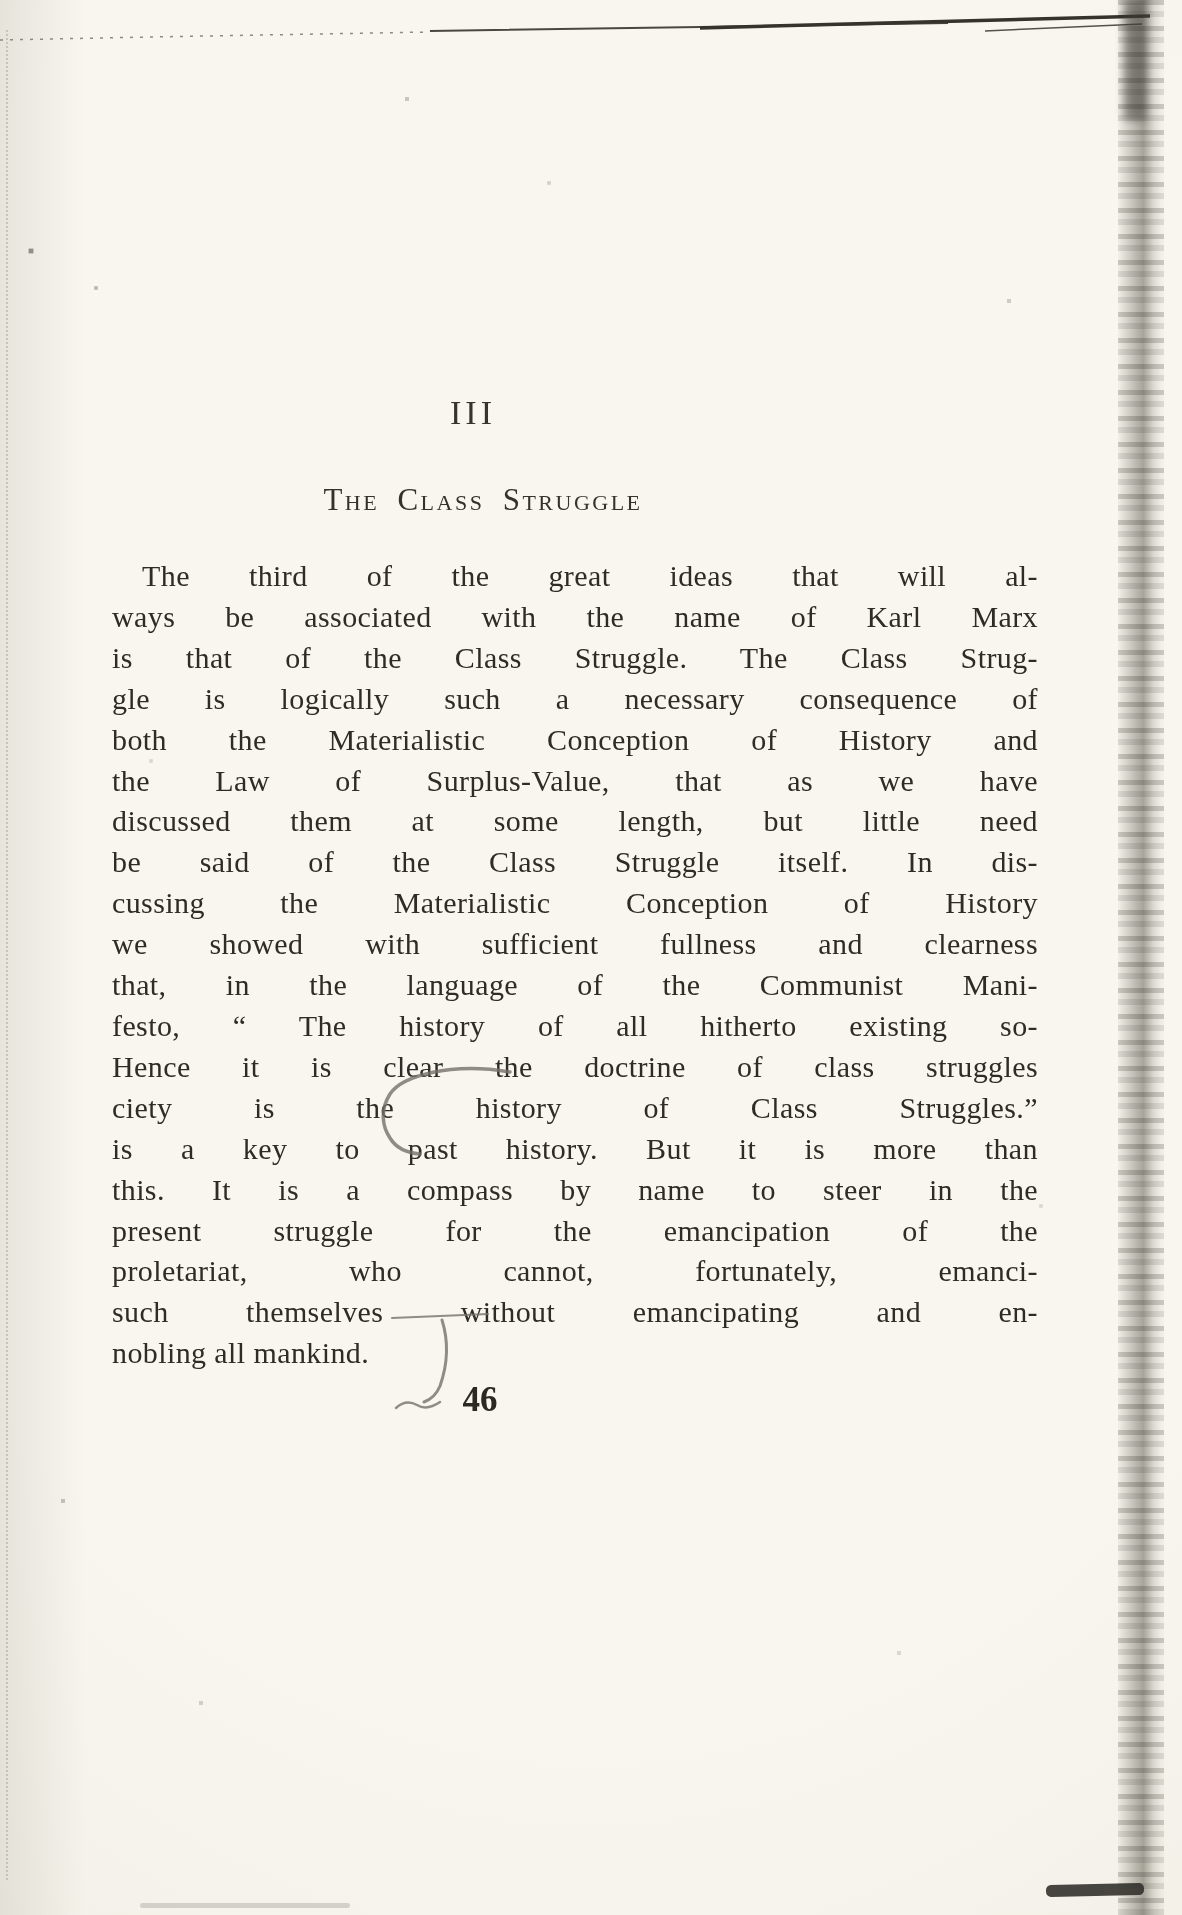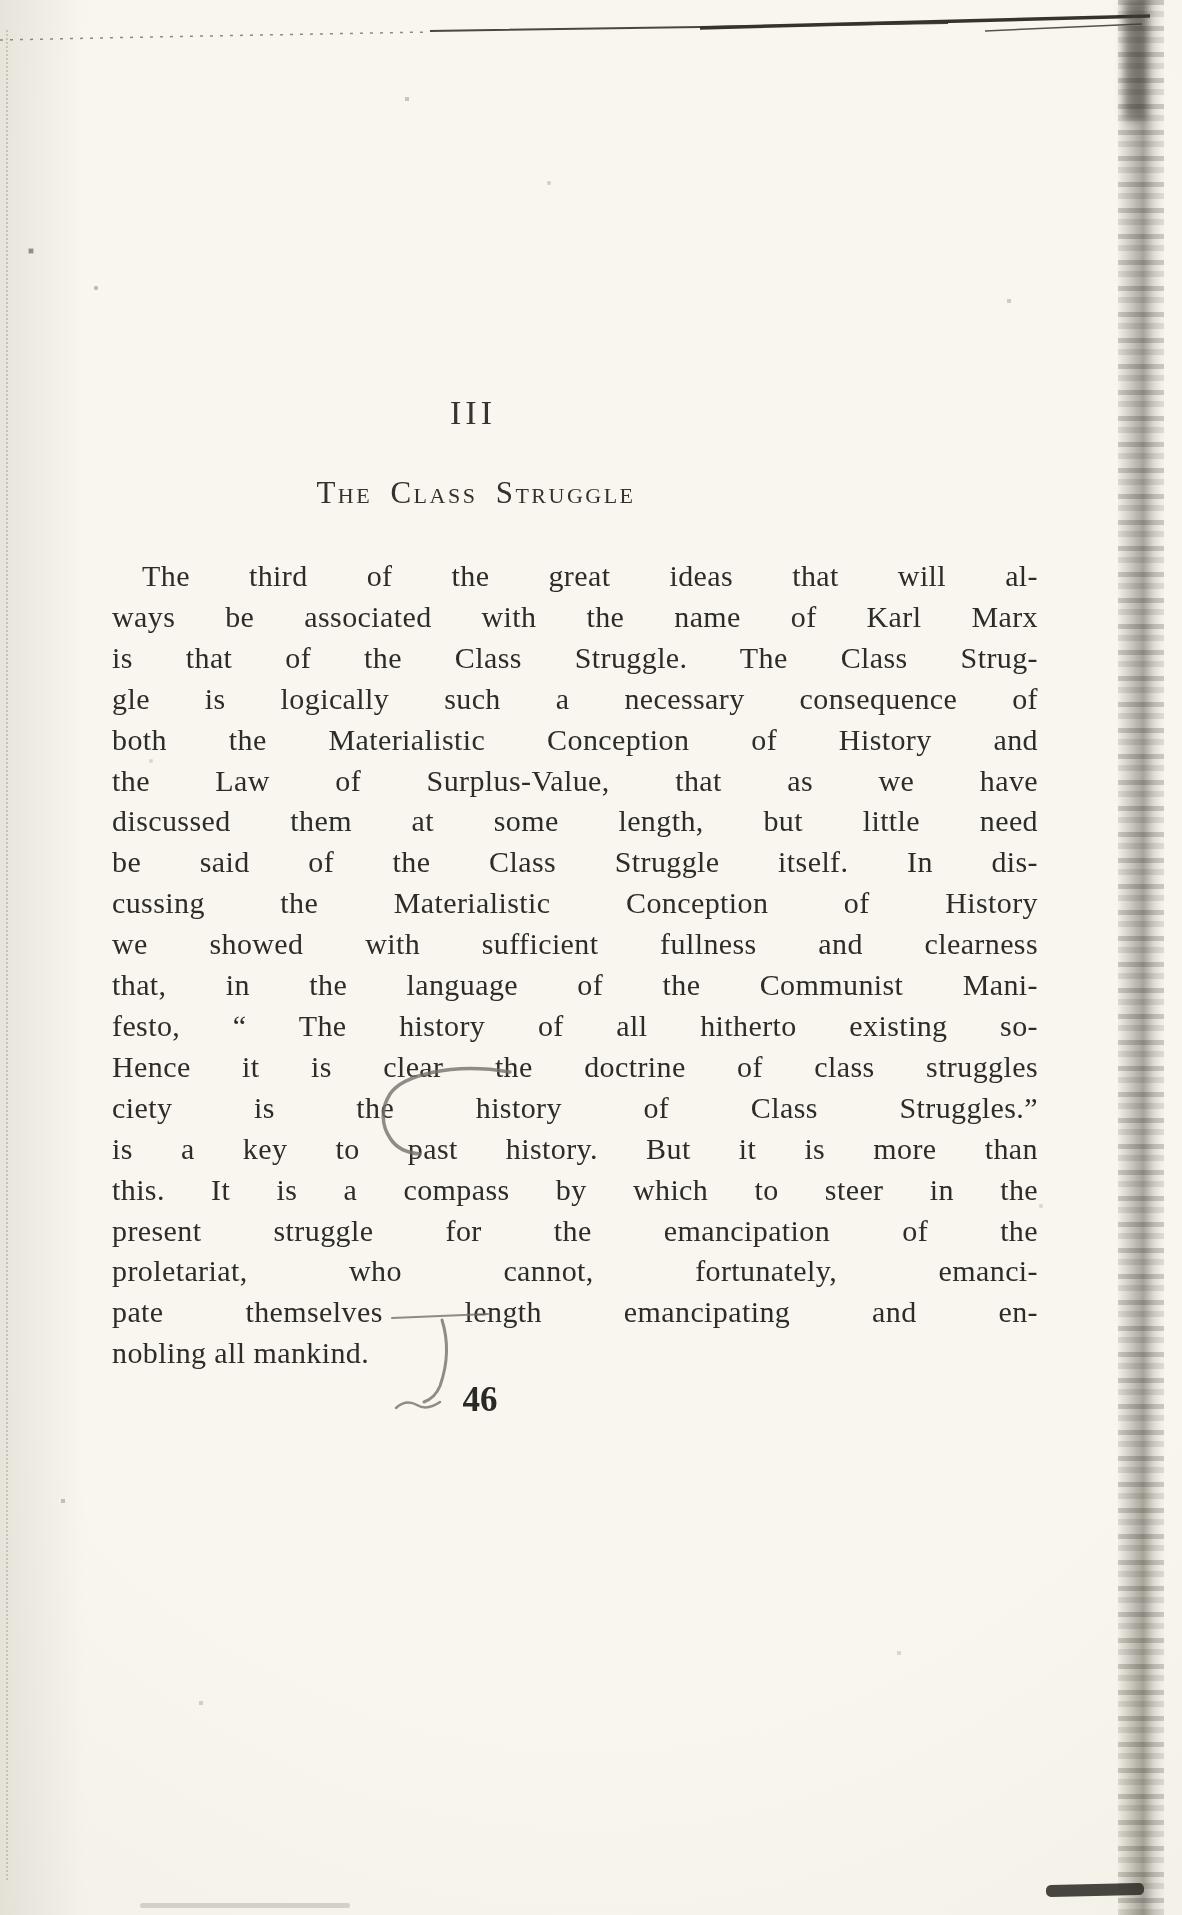--- a/index.html
+++ b/index.html
@@ -117,21 +117,21 @@
     text-align: center;
     font-size: 34px;
     font-weight: normal;
     letter-spacing: 4px;
     color: #36342e;
   }
   .chapter-title {
     position: absolute;
     left: 0; top: 466px;
     width: 934px;
-    margin: 9px;
+    margin: 16px;
     text-align: center;
     font-size: 31px;
     font-weight: normal;
     font-variant: small-caps;
     letter-spacing: 2.5px;
     word-spacing: 8px;
     color: #34322c;
   }
 
   .body-text {
@@ -197,24 +197,24 @@
       <div class="line">the Law of Surplus-Value, that as we have</div>
       <div class="line">discussed them at some length, but little need</div>
       <div class="line">be said of the Class Struggle itself.  In dis-</div>
       <div class="line">cussing the Materialistic Conception of History</div>
       <div class="line">we showed with sufficient fullness and clearness</div>
       <div class="line">that, in the language of the Communist Mani-</div>
       <div class="line">festo, “ The history of all hitherto existing so-</div>
       <div class="line">Hence it is clear the doctrine of class struggles</div>
       <div class="line">ciety is the history of Class Struggles.”</div>
       <div class="line">is a key to past history.  But it is more than</div>
-      <div class="line">this.  It is a compass by which to steer in the</div>
+      <div class="line">this.  It is a compass by name to steer in the</div>
       <div class="line">present struggle for the emancipation of the</div>
       <div class="line">proletariat, who cannot, fortunately, emanci-</div>
-      <div class="line">pate themselves length emancipating and en-</div>
+      <div class="line">such themselves without emancipating and en-</div>
       <div class="line last-line">nobling all mankind.</div>
     </div>
 
   <div class="page-number">46</div>
 
   <svg class="artifact" style="left:340px; top:1050px;" width="220" height="120" viewBox="0 0 220 120">
     <path class="pencil" stroke-width="3.5" d="M170,22 C110,12 62,26 50,44 C40,60 42,76 50,88 C56,98 68,103 80,104"></path>
   </svg>
 
   <svg class="artifact" style="left:380px; top:1300px;" width="110" height="120" viewBox="0 0 110 120">

